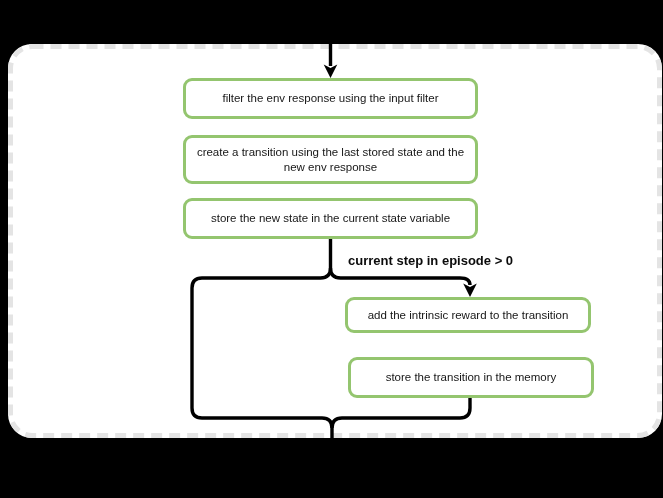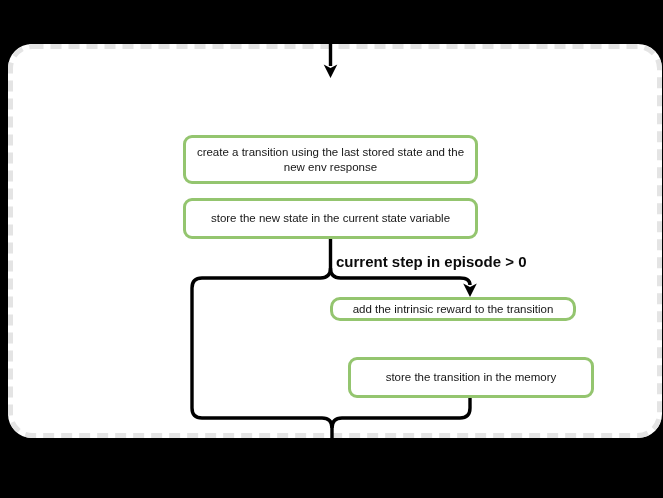--- a/index.html
+++ b/index.html
@@ -71,27 +71,27 @@
     text-align: center;
     font-size: 11.5px;
     line-height: 15px;
     color: #161616;
     z-index: 2;
     padding: 2px 10px;
   }
   .n1 { left: 183px; top: 78px;  width: 295px; height: 41px; }
   .n2 { left: 183px; top: 135px; width: 295px; height: 49px; }
   .n3 { left: 183px; top: 198px; width: 295px; height: 41px; }
-  .n4 { left: 330px; top: 297px; width: 246px; height: 24px; border-radius: 10px; }
+  .n4 { left: 345px; top: 297px; width: 246px; height: 36px; }
   .n5 { left: 348px; top: 357px; width: 246px; height: 41px; border-radius: 9px; }
   .edge-label {
     position: absolute;
-    left: 336px;
+    left: 348px;
     top: 253px;
-    font-size: 15px;
+    font-size: 13px;
     font-weight: bold;
     color: #0b0b0b;
     z-index: 2;
     white-space: nowrap;
   }
 </style>
 </head>
 <body>
 
 <div class="canvas">
@@ -107,20 +107,23 @@
 
     <path d="M 330.5 238 L 330.5 268 Q 330.5 278 320.5 278 L 202 278 Q 192 278 192 288 L 192 408 Q 192 418 202 418 L 322 418 Q 332 418 332 428 L 332 472"></path>
 
     <path d="M 330.5 268 Q 330.5 278 340.5 278 L 460 278 Q 470 278 470 285"></path>
     <polygon points="470,297 463.2,283.5 470,287 476.8,283.5"></polygon>
 
     <path d="M 470 397 L 470 408 Q 470 418 460 418 L 342 418 Q 332 418 332 428"></path>
   </svg>
 
 
+  <div class="node n1">
+    <span>filter the env response using the input filter</span>
+  </div>
   <div class="node n3">
     <span>store the new state in the current state variable</span>
   </div>
   <div class="node n2">
     <span>create a transition using the last stored state and the new env response</span>
   </div>
   <div class="node n4">
     <span>add the intrinsic reward to the transition</span>
   </div>
   <div class="node n5">

